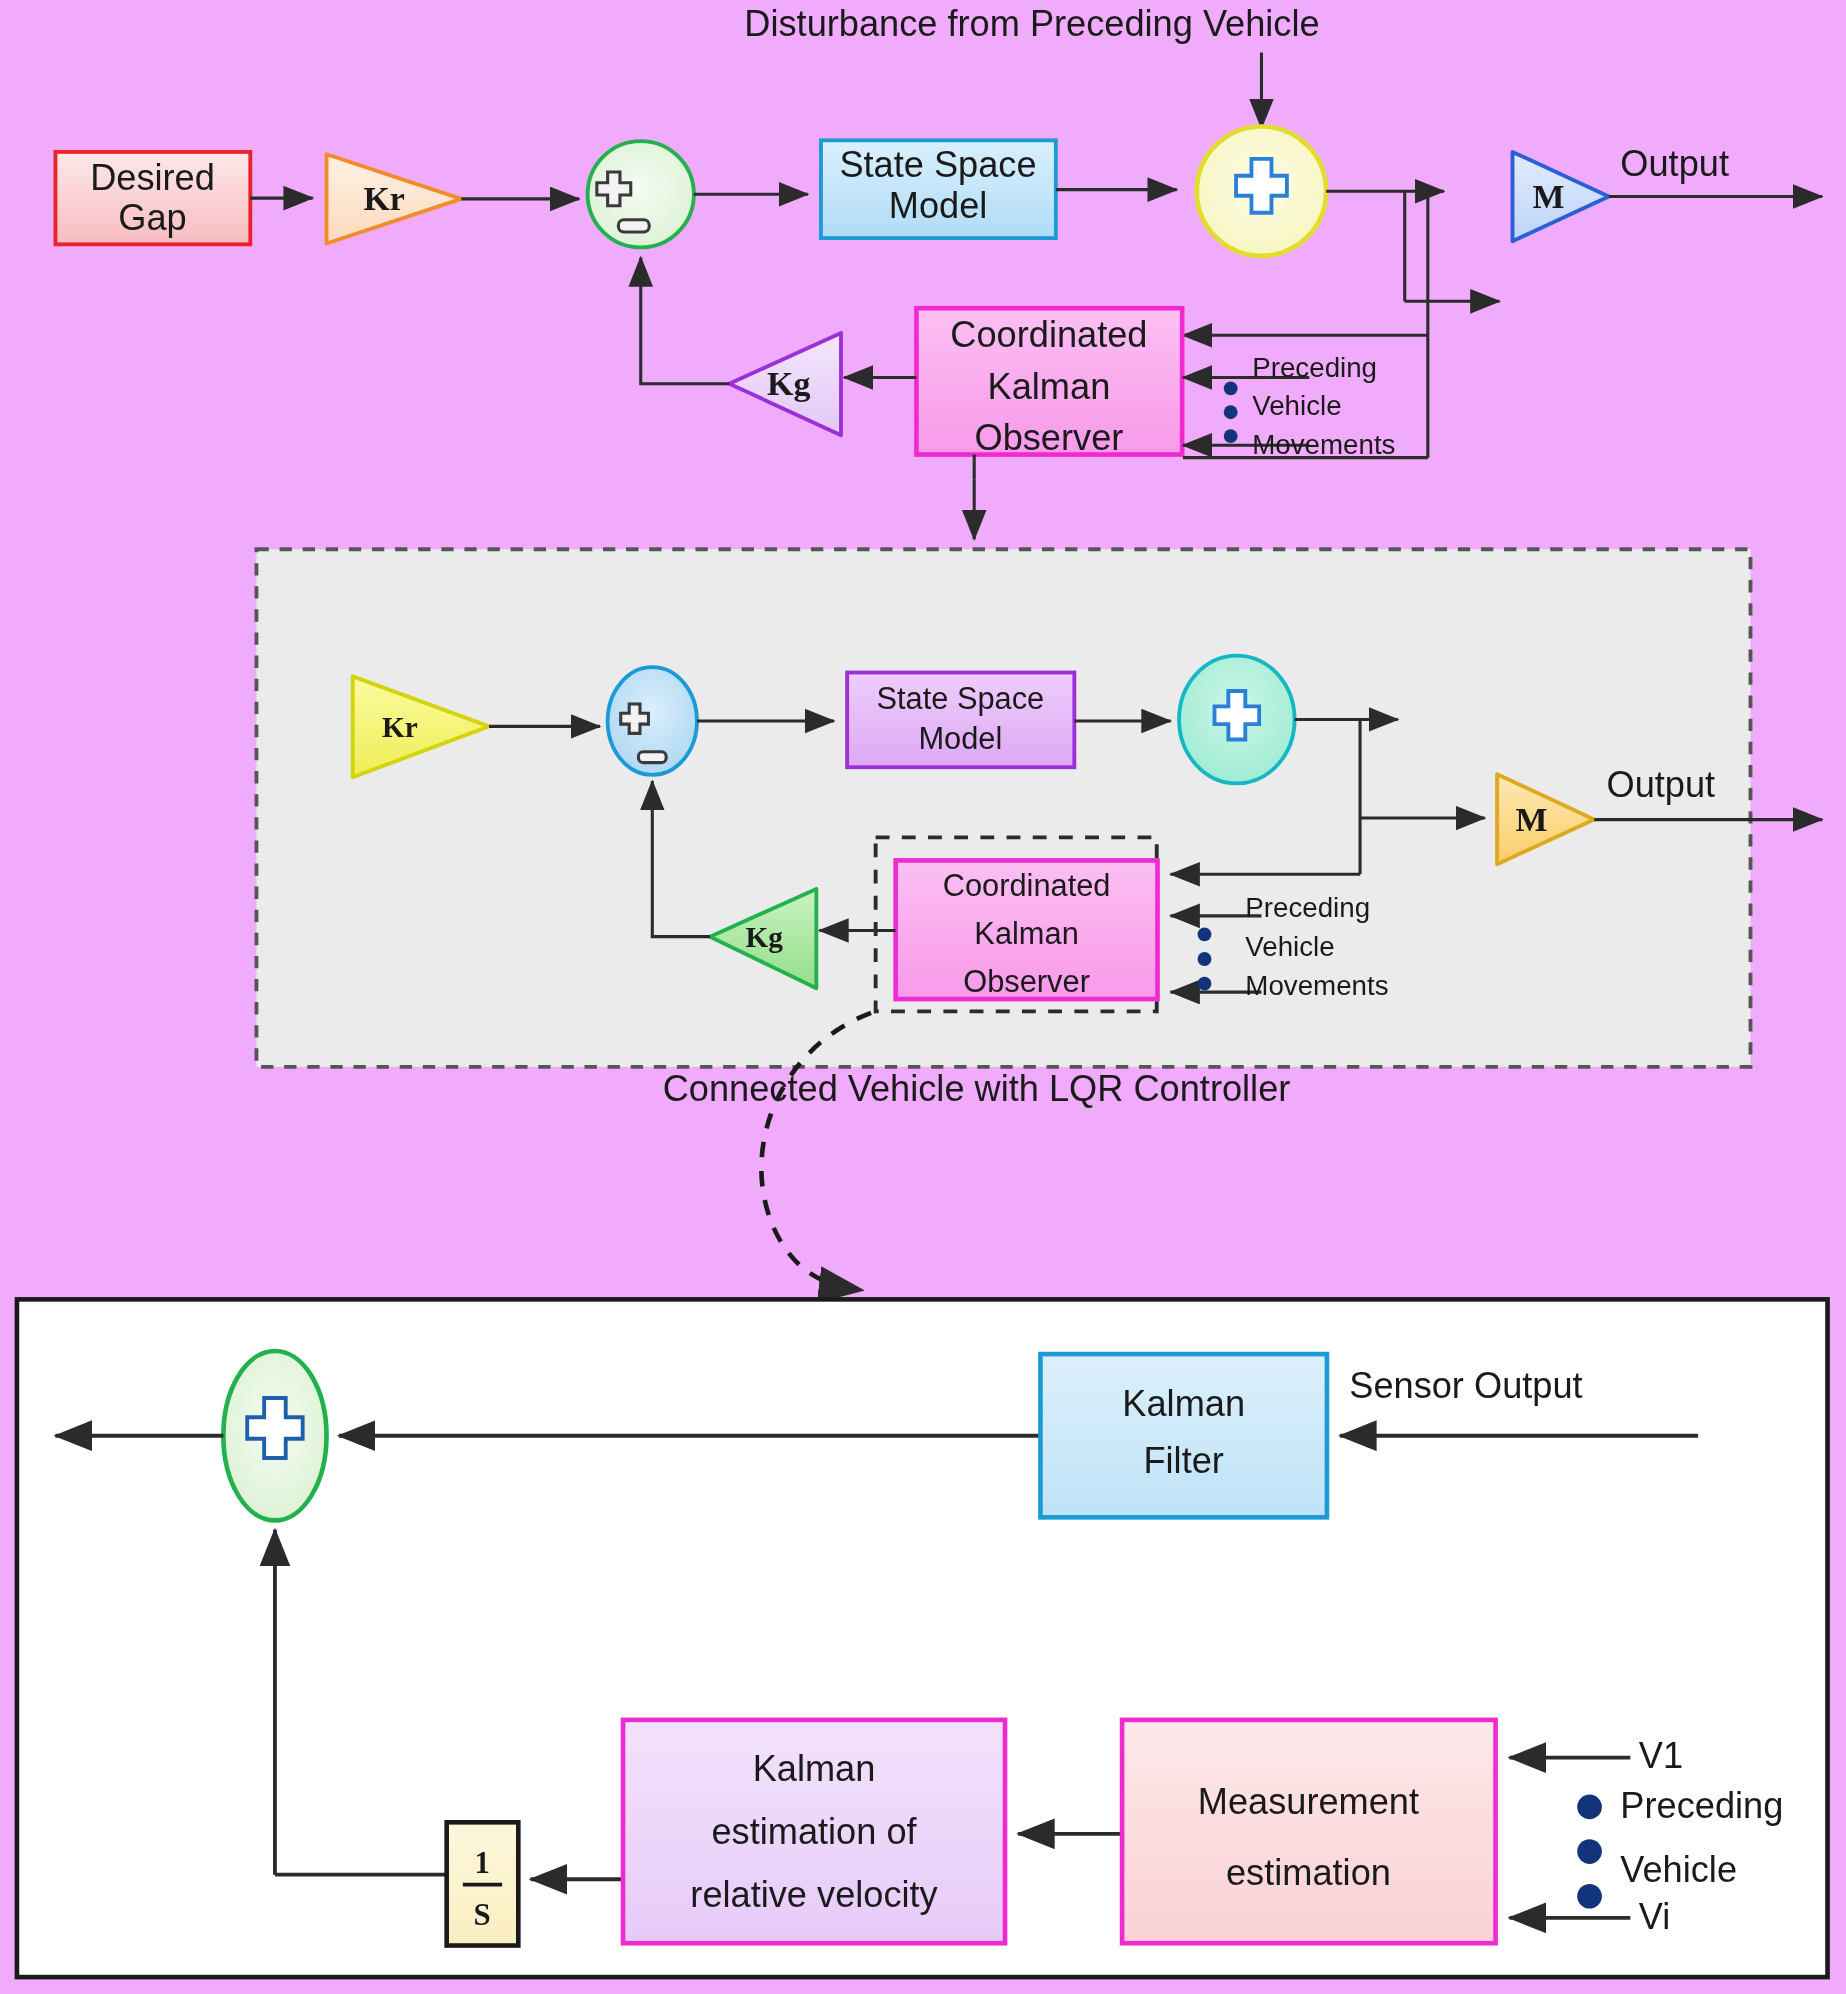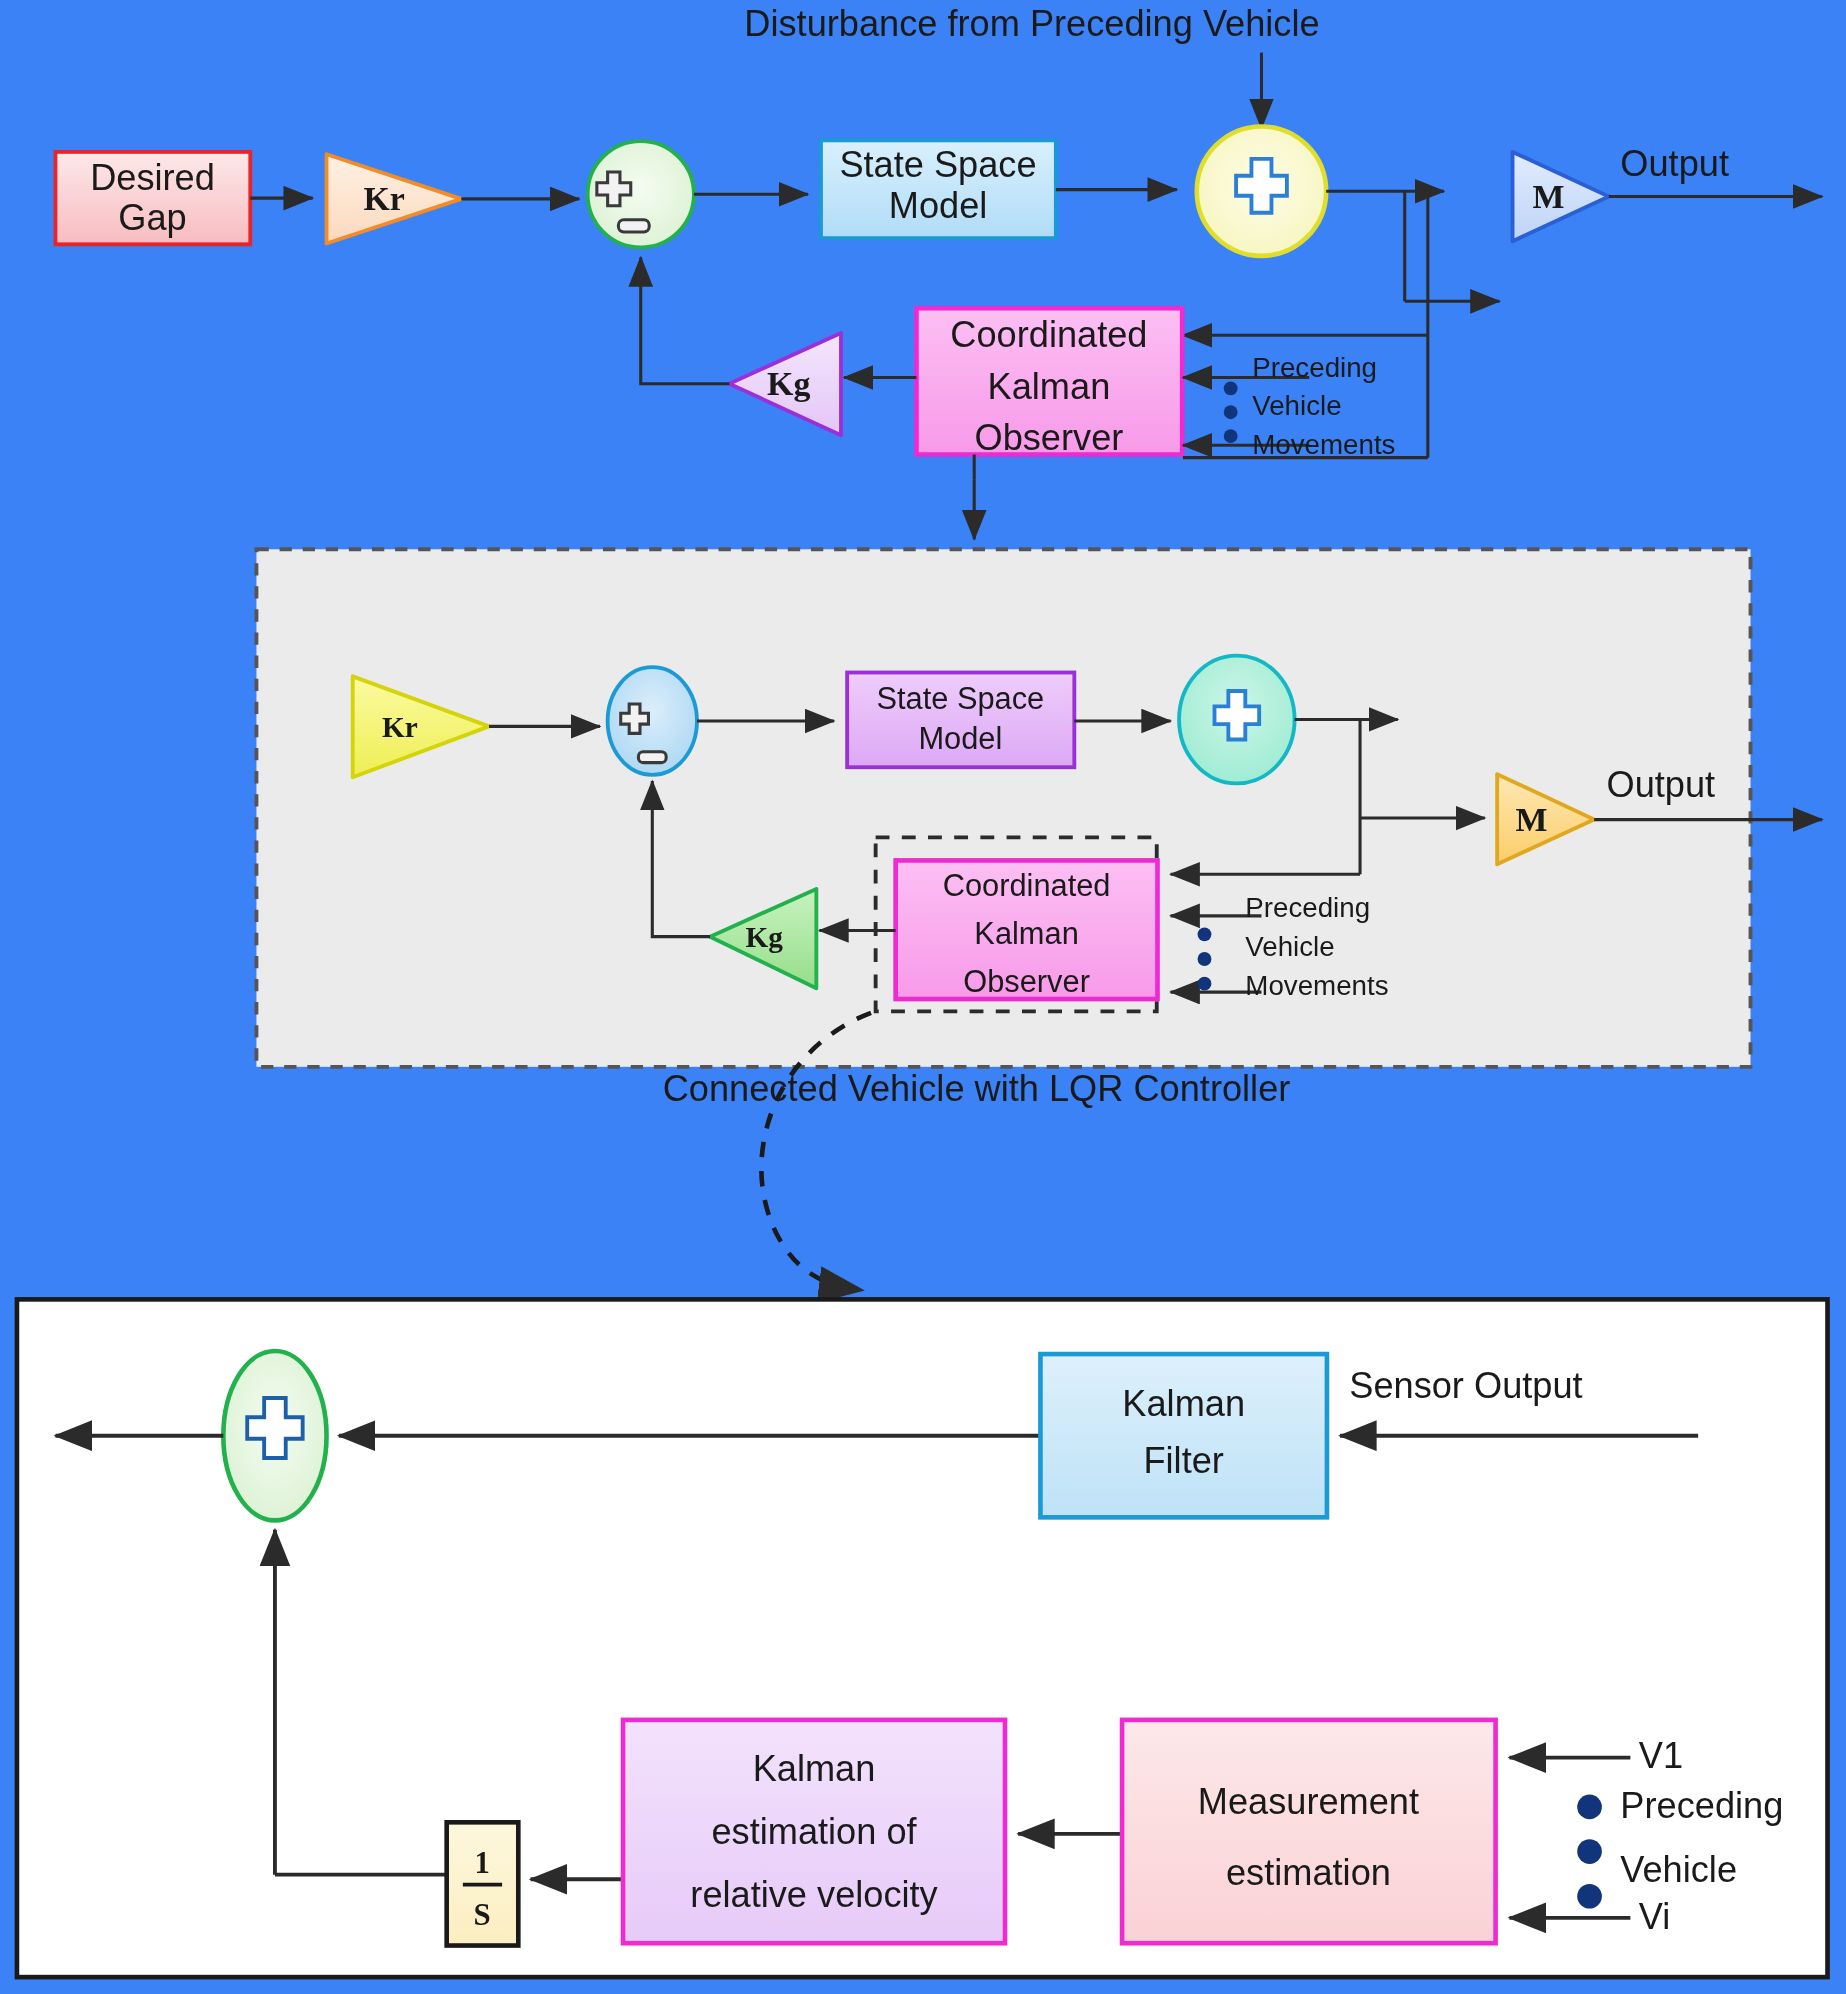--- a/index.html
+++ b/index.html
@@ -4,21 +4,21 @@
 <style>
   html, body {
     margin: 0;
     padding: 0;
     background: #ffffff;
   }
   #stage {
     position: relative;
     width: 1846px;
     height: 1995px;
-    background: #3b82f6;
+    background: #f0abfc;
     font-family: "Liberation Sans", sans-serif;
   }
   svg.diagram {
     position: absolute;
     left: 0; top: 0;
     width: 1846px;
     height: 1995px;
   }
   text { font-family: "Liberation Sans", sans-serif; fill: #1a1a1a; }
   .blocklbl { font-size: 47px; }

